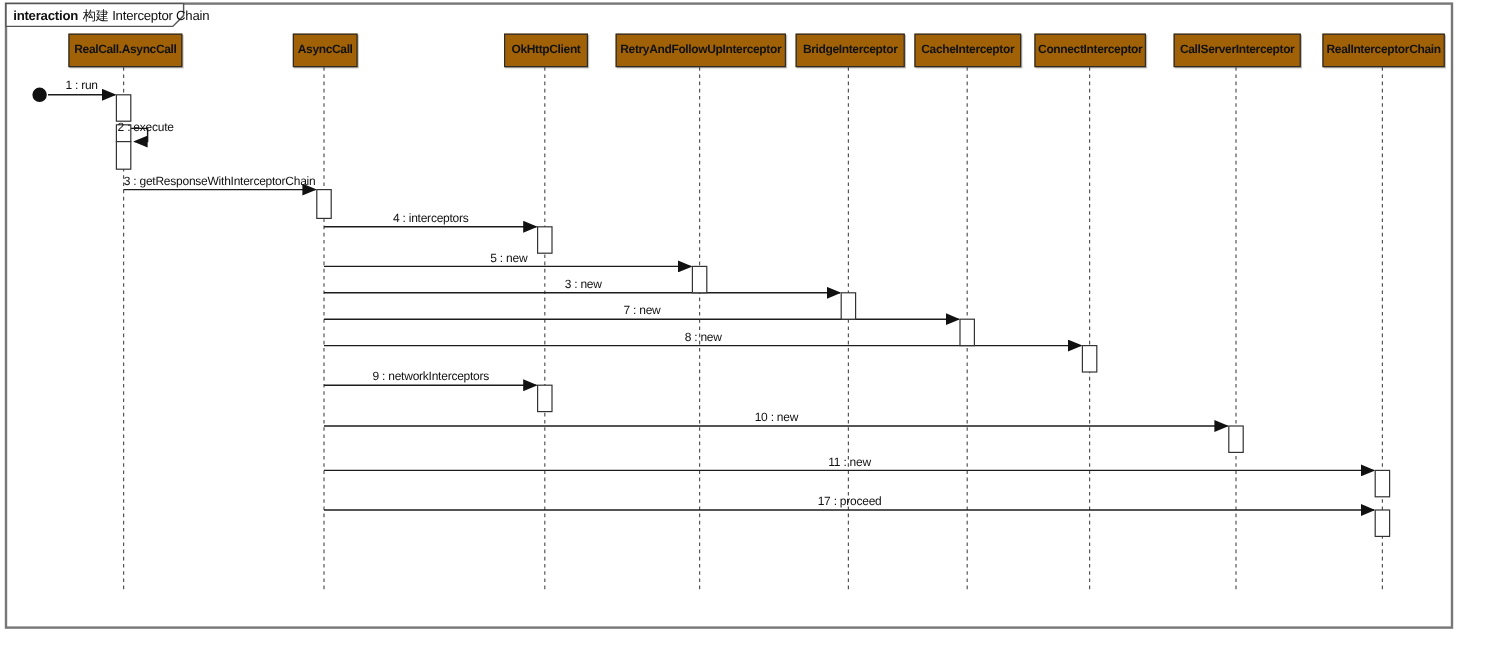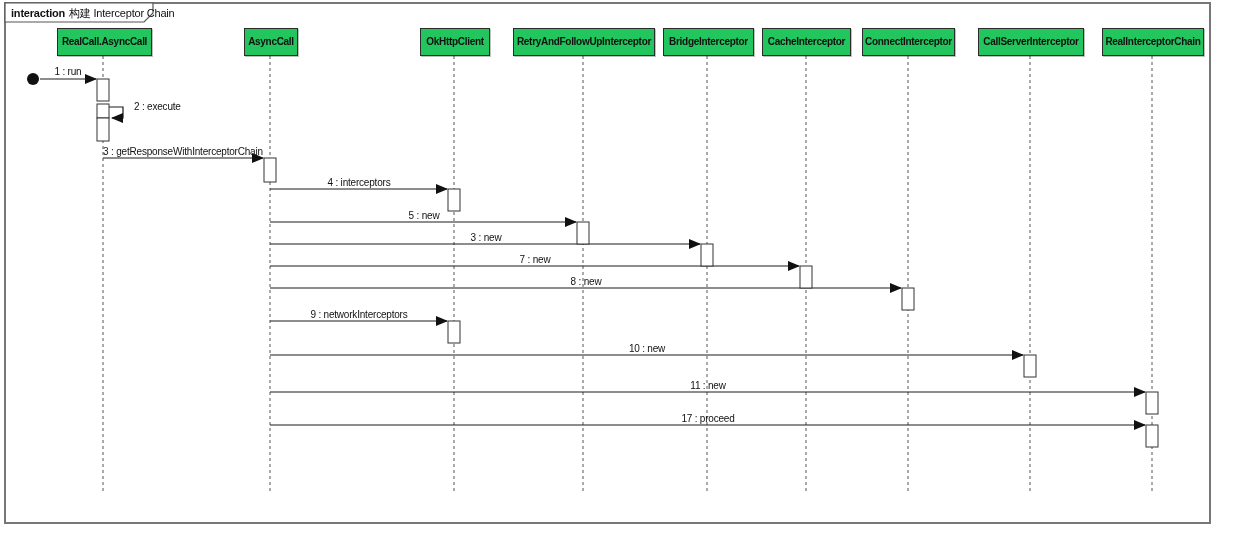--- a/index.html
+++ b/index.html
@@ -8,21 +8,21 @@
     font-family:"Liberation Sans", sans-serif;color:#111;overflow:hidden;
   }
   .stage svg{position:absolute;left:0;top:0;}
   .frame-title{
     position:absolute;left:11px;top:6px;font-size:11px;color:#111;
     white-space:nowrap;letter-spacing:-0.2px;
   }
   .frame-title .kw{font-weight:bold;margin-right:4px;}
   .head{
     position:absolute;top:28px;height:26px;line-height:26px;
-    background:#22c55e;border:1px solid #2b2b2b;box-shadow:1px 1px 0 rgba(0,0,0,0.25);
+    background:#a16207;border:1px solid #2b2b2b;box-shadow:1px 1px 0 rgba(0,0,0,0.25);
     text-align:center;font-weight:bold;font-size:10px;letter-spacing:-0.3px;
     white-space:nowrap;overflow:hidden;
   }
   .mlabel{
     position:absolute;width:220px;font-size:10px;color:#111;text-align:center;
     white-space:nowrap;letter-spacing:-0.2px;
   }
   .mlabel.left{text-align:left;width:130px;}
   .small{width:100px;}
 </style>
@@ -90,21 +90,21 @@
   <div class="head" style="left:244px;width:52px;">AsyncCall</div>
   <div class="head" style="left:420px;width:68px;">OkHttpClient</div>
   <div class="head" style="left:513px;width:140px;">RetryAndFollowUpInterceptor</div>
   <div class="head" style="left:663px;width:89px;">BridgeInterceptor</div>
   <div class="head" style="left:762px;width:87px;">CacheInterceptor</div>
   <div class="head" style="left:862px;width:91px;">ConnectInterceptor</div>
   <div class="head" style="left:1102px;width:100px;">RealInterceptorChain</div>
   <div class="head" style="left:978px;width:104px;">CallServerInterceptor</div>
 
   <div class="mlabel small" style="left:18px;top:66px;">1 : run</div>
-  <div class="mlabel left" style="left:98px;top:101px;margin-left:36px;">2 : execute</div>
+  <div class="mlabel left" style="left:98px;top:101px;">2 : execute</div>
   <div class="mlabel" style="left:63px;top:146px;width:240px;">3 : getResponseWithInterceptorChain</div>
   <div class="mlabel" style="left:249px;top:177px;">4 : interceptors</div>
   <div class="mlabel" style="left:314px;top:210px;">5 : new</div>
   <div class="mlabel" style="left:376px;top:232px;">3 : new</div>
   <div class="mlabel" style="left:425px;top:254px;">7 : new</div>
   <div class="mlabel" style="left:476px;top:276px;">8 : new</div>
   <div class="mlabel" style="left:249px;top:309px;text-align:center;">9 : networkInterceptors</div>
   <div class="mlabel" style="left:537px;top:343px;">10 : new</div>
   <div class="mlabel" style="left:598px;top:380px;">11 : new</div>
   <div class="mlabel" style="left:598px;top:413px;">17 : proceed</div>

